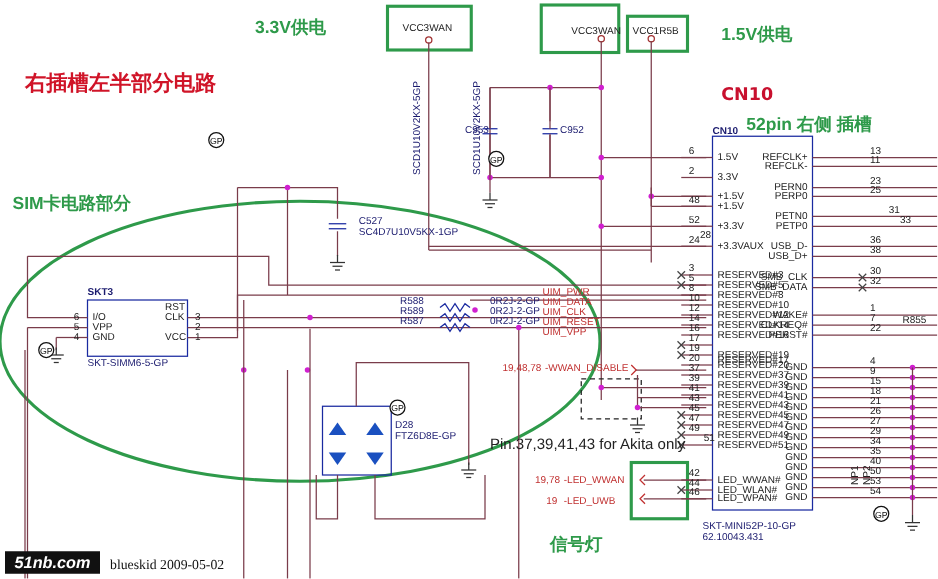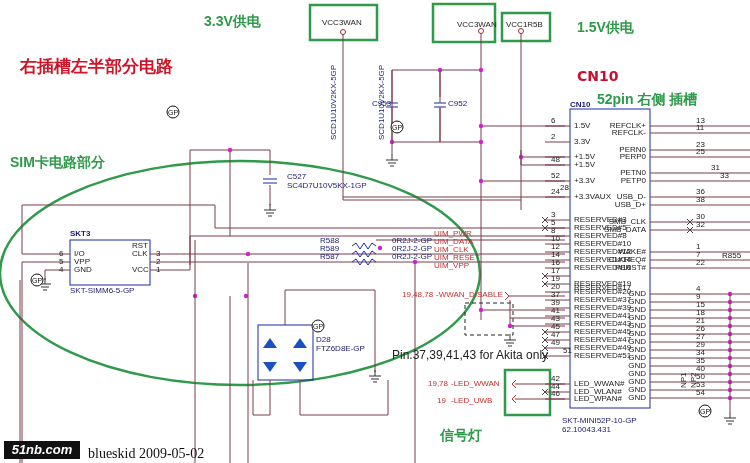--- a/index.html
+++ b/index.html
@@ -6,21 +6,21 @@
   #root{position:relative;width:750px;height:463px;overflow:hidden;background:#fff;font-family:"Liberation Sans",sans-serif;}
   svg{position:absolute;left:0;top:0;}
   .t{position:absolute;white-space:nowrap;line-height:1;}
   .red-title{color:#d01428;font-weight:bold;font-size:17px;}
   .green-note{color:#2e9a4a;font-weight:bold;font-size:14px;}
   .red-note{color:#c8102e;font-weight:bold;font-size:14px;font-family:"DejaVu Sans",sans-serif;}
   .sch{color:#1a1a6e;font-size:8px;}
   .sig{color:#c03030;font-size:8px;}
   .pin{color:#222;font-size:8px;}
   .footer-logo{position:absolute;left:4px;top:441px;width:76px;height:18px;background:#111;color:#fff;font-weight:bold;font-style:italic;font-size:13px;line-height:18px;text-align:center;}
-  .footer-text{position:absolute;left:88px;top:446px;font-family:"Liberation Serif",serif;font-size:14px;color:#111;}
+  .footer-text{position:absolute;left:88px;top:446px;font-family:"Liberation Serif",serif;font-size:11px;color:#111;}
 </style>
 </head>
 <body>
 
 <div id="root">
   <svg id="wires" width="750" height="463">
       <rect x="310" y="5" width="67" height="35" fill="none" stroke="#2e9a4a" stroke-width="2.5"></rect>
       <rect x="433" y="4" width="62" height="38" fill="none" stroke="#2e9a4a" stroke-width="2.5"></rect>
       <rect x="502" y="13" width="48" height="28" fill="none" stroke="#2e9a4a" stroke-width="2.5"></rect>
       <rect x="505" y="370" width="45" height="45" fill="none" stroke="#2e9a4a" stroke-width="2.5"></rect>

